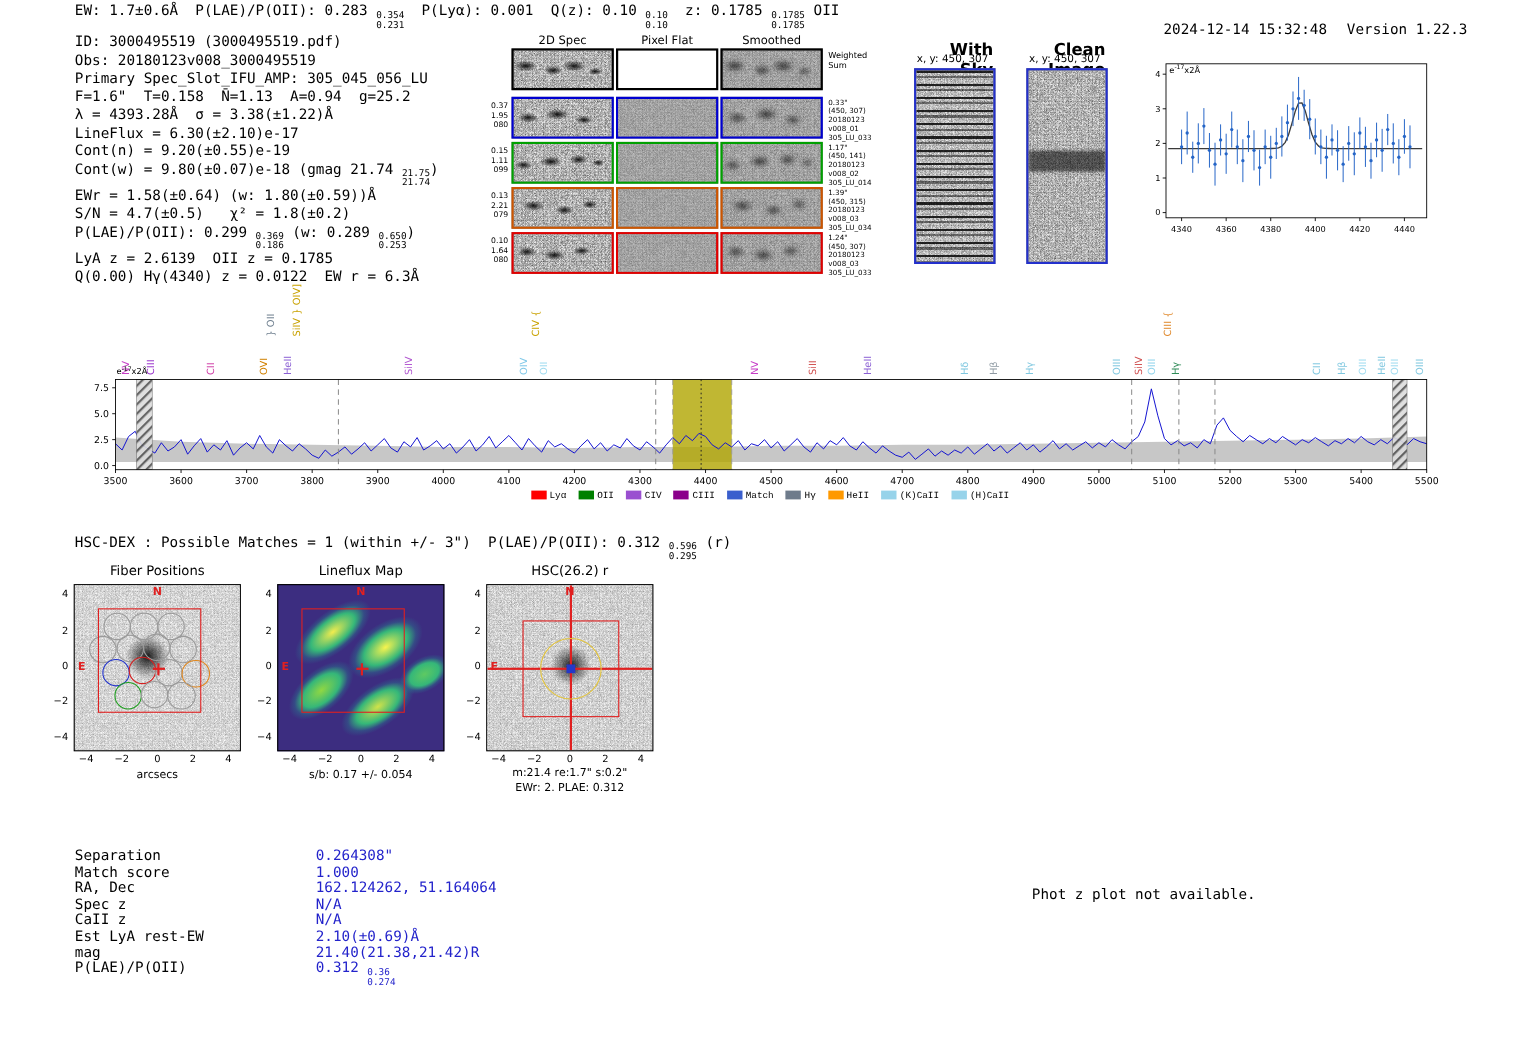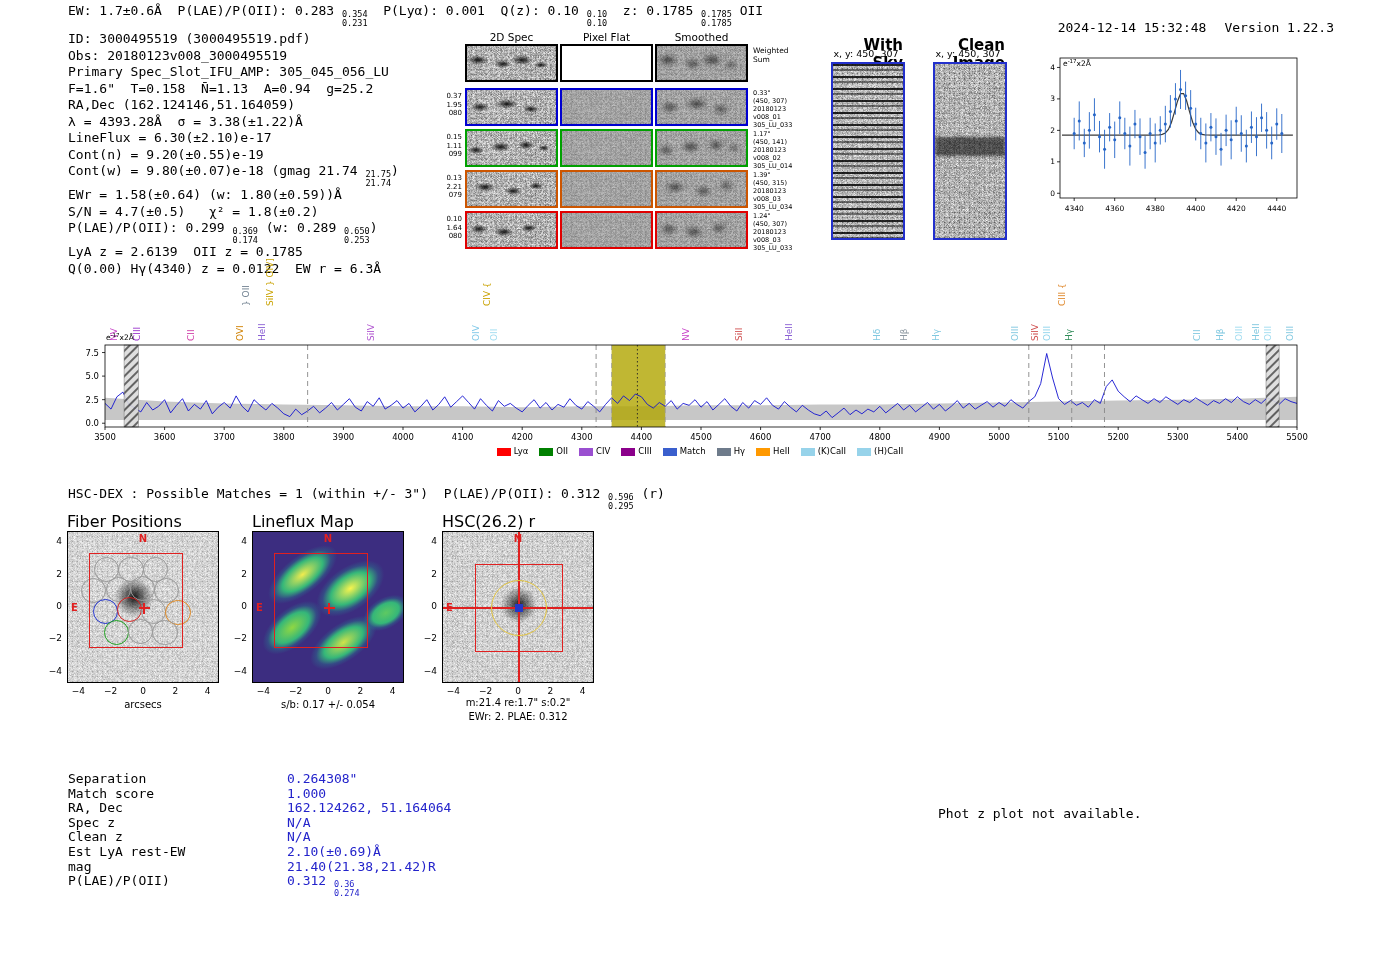--- a/index.html
+++ b/index.html
@@ -21,23 +21,23 @@
   .cell2d{position:absolute;overflow:hidden;background:#909090;}
   .noiseSvg{position:absolute;inset:0;width:100%;height:100%;}
   .blobDark{position:absolute;transform:translate(-50%,-50%);border-radius:50%;
       background:radial-gradient(closest-side,rgba(5,5,5,0.92),rgba(5,5,5,0) 72%);}
   .llabel{position:absolute;left:-26px;width:23px;text-align:right;font-size:7px;line-height:8.5px;font-family:"DejaVu Sans",sans-serif;}
   .rlabel{position:absolute;font-size:6.5px;line-height:8px;font-family:"DejaVu Sans",sans-serif;}
   .tickT{font-family:"DejaVu Sans",sans-serif;font-size:7.5px;fill:#000;}
   .tickM{font-family:"DejaVu Sans",sans-serif;font-size:8.5px;fill:#000;}
   .lineLbl{font-family:"DejaVu Sans",sans-serif;font-size:9px;}
   #legend{display:flex;justify-content:center;gap:11px;font-family:"DejaVu Sans",sans-serif;font-size:8.5px;align-items:center;}
-  .lgItem{display:flex;align-items:flex-end;gap:3px;}
+  .lgItem{display:flex;align-items:flex-start;gap:3px;font-family:Liberation Mono, monospace;}
   .lgSw{width:14px;height:8px;display:inline-block;}
-  .mapTitle{font-size:16px;text-align:left;}
+  .mapTitle{font-size:12px;text-align:center;}
   .cap{font-size:10px;text-align:center;}
   .mapWrap{position:absolute;width:152px;height:152px;}
   .mapClip{position:absolute;inset:0;overflow:hidden;border:1px solid #000;background:#cfcfcf;}
   .neLbl{position:absolute;color:#e02020;font-family:"DejaVu Sans",sans-serif;font-size:10px;font-weight:bold;}
   .ticklbl{position:absolute;font-family:"DejaVu Sans",sans-serif;font-size:9px;}
   .tRow{display:flex;line-height:14.6px;font-size:13px;white-space:pre;}
   .tLab{width:219px;}
   .tVal{color:#2323cb;}
 </style>
 </head>
@@ -67,28 +67,27 @@
   <div class="abs mono13" id="headerLeft" style="left:68px;top:3px">EW: 1.7±0.6Å  P(LAE)/P(OII): 0.283 <span class="frac"><span>0.354</span><span>0.231</span></span>  P(Lyα): 0.001  Q(z): 0.10 <span class="frac"><span>0.10</span><span>0.10</span></span>  z: 0.1785 <span class="frac"><span>0.1785</span><span>0.1785</span></span> OII</div>
   <div class="abs mono13" style="right:66px;top:3px">
     <span>2024-12-14 15:32:48</span><span style="margin-left:18px">Version 1.22.3</span>
   </div>
 
   <div class="abs" id="infoBlock" style="left:68px;top:31px">
       <div class="mono13">ID: 3000495519 (3000495519.pdf)</div>
       <div class="mono13">Obs: 20180123v008_3000495519</div>
       <div class="mono13">Primary Spec_Slot_IFU_AMP: 305_045_056_LU</div>
       <div class="mono13">F=1.6"  T=0.158  N̄=1.13  A=0.94  g=25.2</div>
-      <div class="mono13">RA,Dec (162.124146,51.164059)</div>
       <div class="mono13">λ = 4393.28Å  σ = 3.38(±1.22)Å</div>
       <div class="mono13">LineFlux = 6.30(±2.10)e-17</div>
       <div class="mono13">Cont(n) = 9.20(±0.55)e-19</div>
       <div class="mono13">Cont(w) = 9.80(±0.07)e-18 (gmag 21.74 <span class="frac"><span>21.75</span><span>21.74</span></span>)</div>
       <div class="mono13">EWr = 1.58(±0.64) (w: 1.80(±0.59))Å</div>
       <div class="mono13">S/N = 4.7(±0.5)   χ² = 1.8(±0.2)</div>
-      <div class="mono13">P(LAE)/P(OII): 0.299 <span class="frac"><span>0.369</span><span>0.174</span></span> (w: 0.289 <span class="frac"><span>0.650</span><span>0.253</span></span>)</div>
+      <div class="mono13">P(LAE)/P(OII): 0.299 <span class="frac"><span>0.369</span><span>0.186</span></span> (w: 0.289 <span class="frac"><span>0.650</span><span>0.253</span></span>)</div>
       <div class="mono13">LyA z = 2.6139  OII z = 0.1785</div>
       <div class="mono13">Q(0.00) Hγ(4340) z = 0.0122  EW r = 6.3Å</div>
     </div>
 
   <div class="abs sans colTitle" style="left:465px;top:31px;width:93px">2D Spec</div>
   <div class="abs sans colTitle" style="left:560px;top:31px;width:93px">Pixel Flat</div>
   <div class="abs sans colTitle" style="left:655px;top:31px;width:93px">Smoothed</div>
 
   <div class="abs" id="cutoutArea" style="left:465px;top:44px;width:360px;height:212px">
       <div class="cell2d" style="left: 0px; top: 0px; width: 89px; height: 34px; border: 2px solid rgb(0, 0, 0);">
@@ -593,20 +592,20 @@
   <div class="abs sans cap" style="left:67px;top:699px;width:152px">arcsecs</div>
   <div class="abs sans cap" style="left:252px;top:699px;width:152px">s/b: 0.17 +/- 0.054</div>
   <div class="abs sans cap" style="left:442px;top:697px;width:152px">m:21.4 re:1.7" s:0.2"</div>
   <div class="abs sans cap" style="left:442px;top:711px;width:152px">EWr: 2. PLAE: 0.312</div>
 
   <div class="abs" id="matchTable" style="left:68px;top:772px">
       <div class="tRow"><div class="tLab">Separation</div><div class="tVal">0.264308"</div></div>
       <div class="tRow"><div class="tLab">Match score</div><div class="tVal">1.000</div></div>
       <div class="tRow"><div class="tLab">RA, Dec</div><div class="tVal">162.124262, 51.164064</div></div>
       <div class="tRow"><div class="tLab">Spec z</div><div class="tVal">N/A</div></div>
-      <div class="tRow"><div class="tLab">Clean z</div><div class="tVal">N/A</div></div>
+      <div class="tRow"><div class="tLab">CaII z</div><div class="tVal">N/A</div></div>
       <div class="tRow"><div class="tLab">Est LyA rest-EW</div><div class="tVal">2.10(±0.69)Å</div></div>
       <div class="tRow"><div class="tLab">mag</div><div class="tVal">21.40(21.38,21.42)R</div></div>
       <div class="tRow"><div class="tLab">P(LAE)/P(OII)</div><div class="tVal">0.312 <span class="frac"><span>0.36</span><span>0.274</span></span></div></div>
     </div>
 
   <div class="abs mono13" style="left:938px;top:806px">Phot z plot not available.</div>
 </div>
 
 </body></html>

